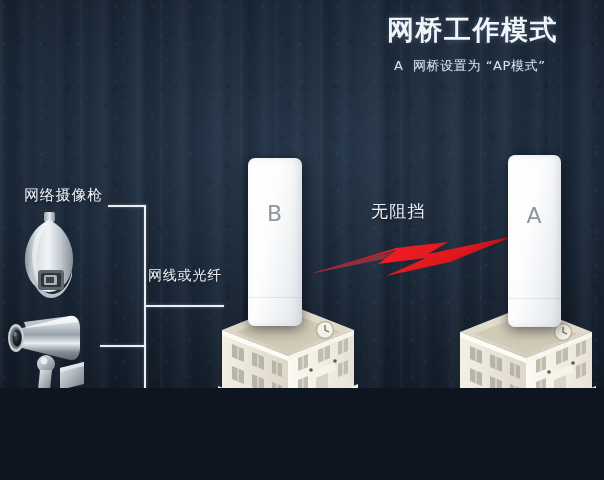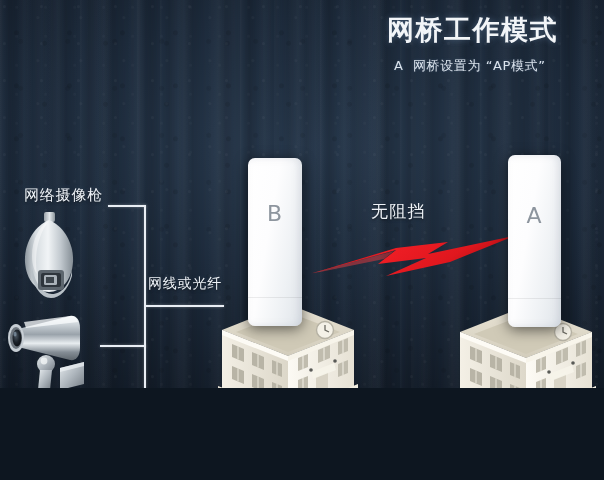--- a/index.html
+++ b/index.html
@@ -60,21 +60,21 @@
   #bullet-a { left: 394px; top: 57px; }
   #bullet-b { left: 394px; top: 85px; }
 
   .sidelabel {
     position: absolute;
     font-size: 15px; color: #eef2f7; font-weight: 500;
     letter-spacing: 0.8px; white-space: nowrap;
     text-shadow: 0 1px 3px rgba(0,0,0,0.8), 0 0 4px rgba(130,170,220,0.25);
   }
   #label-cam { left: 24px; top: 186px; }
-  #label-cable { left: 148px; top: 275px; font-size: 14px; }
+  #label-cable { left: 148px; top: 267px; font-size: 14px; }
   #label-clear { left: 371px; top: 200px; font-size: 17px; letter-spacing:1.2px; }
 
   
   .conn { position:absolute; background:#e9eef4; box-shadow:0 0 3px rgba(255,255,255,0.35); }
   #conn-v   { left:144px; top:205px;  width:2px;  height:250px; }
   #conn-t   { left:108px; top:205px;  width:38px; height:2px; }
   #conn-m   { left:100px; top:345px;  width:46px; height:2px; }
   #conn-b   { left:80px;  top:453px;  width:66px; height:2px; }
   #conn-out { left:146px; top:305px;  width:78px; height:2px; }
 

